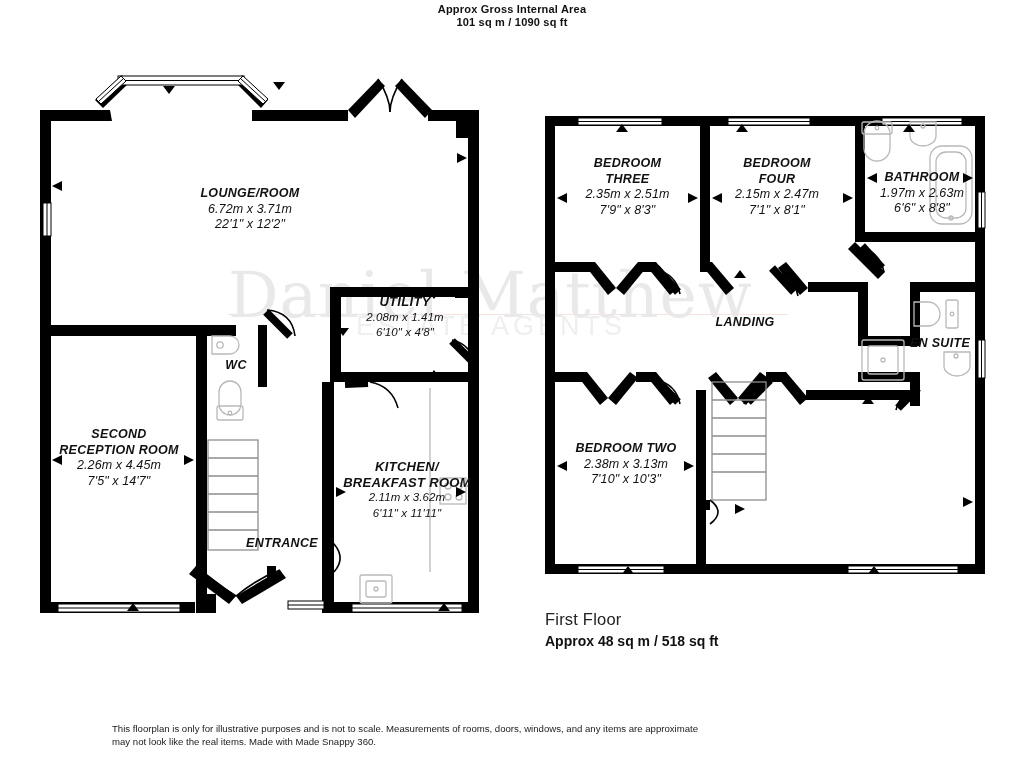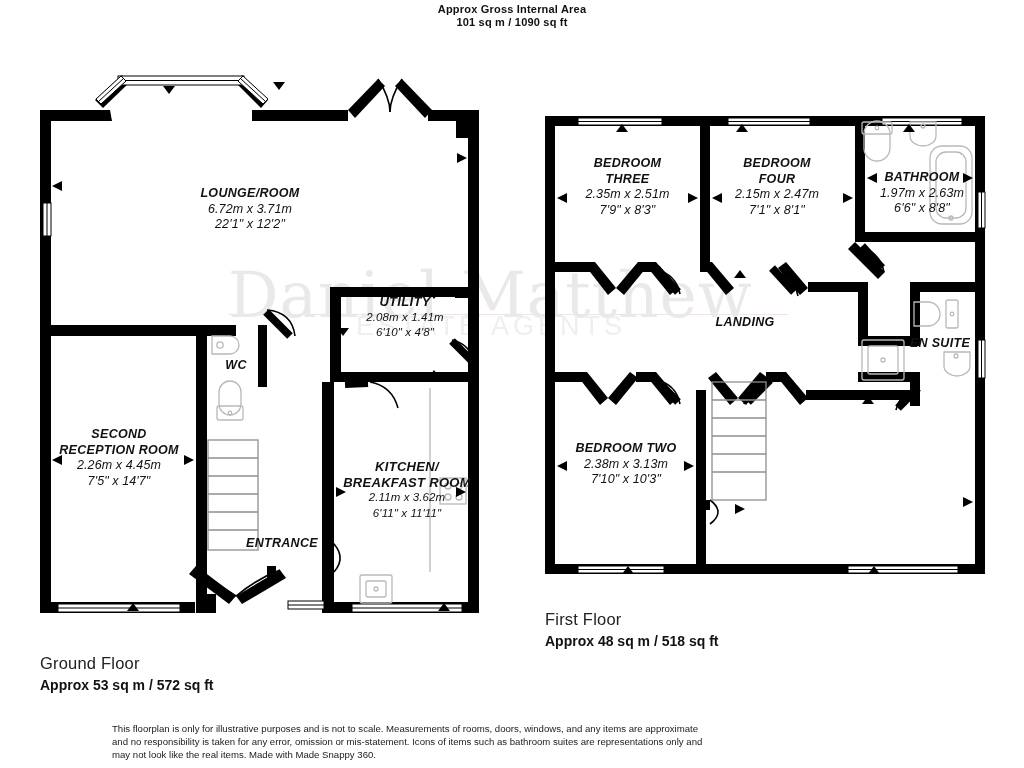--- a/index.html
+++ b/index.html
@@ -488,29 +488,24 @@
     <span class="rname">EN SUITE</span>
   </div>
 
   <div class="room-label" style="left:552px; top:441px; width:148px;">
     <span class="rname">BEDROOM TWO</span>
     <span class="rdim">2.38m x 3.13m</span>
     <span class="rdim">7'10" x 10'3"</span>
   </div>
 
 
-  <div class="floor-title" id="ground-floor-title">
-    <span class="ftname">Ground Floor</span>
-    <span class="ftarea">Approx 53 sq m / 572 sq ft</span>
-  </div>
 
   <div class="floor-title" id="first-floor-title">
     <span class="ftname">First Floor</span>
     <span class="ftarea">Approx 48 sq m / 518 sq ft</span>
   </div>
 
   <div id="disclaimer">
     <div>This floorplan is only for illustrative purposes and is not to scale. Measurements of rooms, doors, windows, and any items are approximate</div>
-    <div>and no responsibility is taken for any error, omission or mis-statement. Icons of items such as bathroom suites are representations only and</div>
     <div>may not look like the real items. Made with Made Snappy 360.</div>
   </div>
 
 </div>
 
 </body></html>

